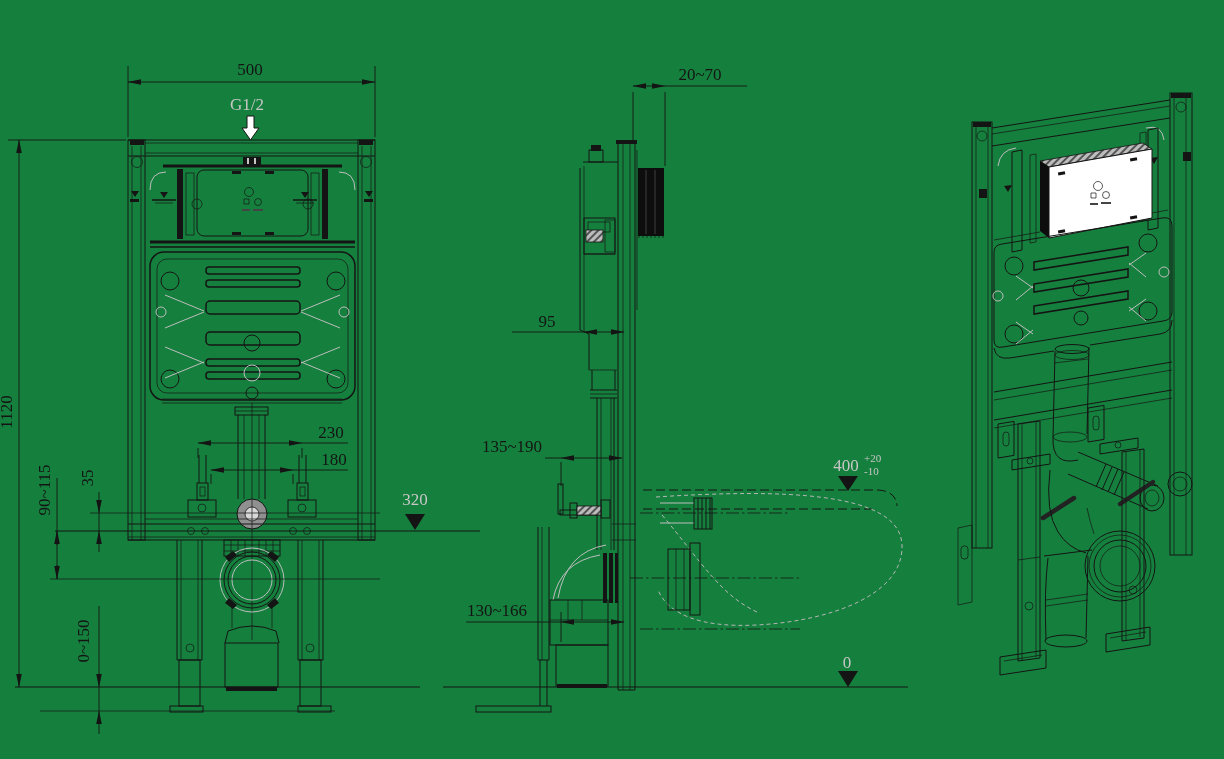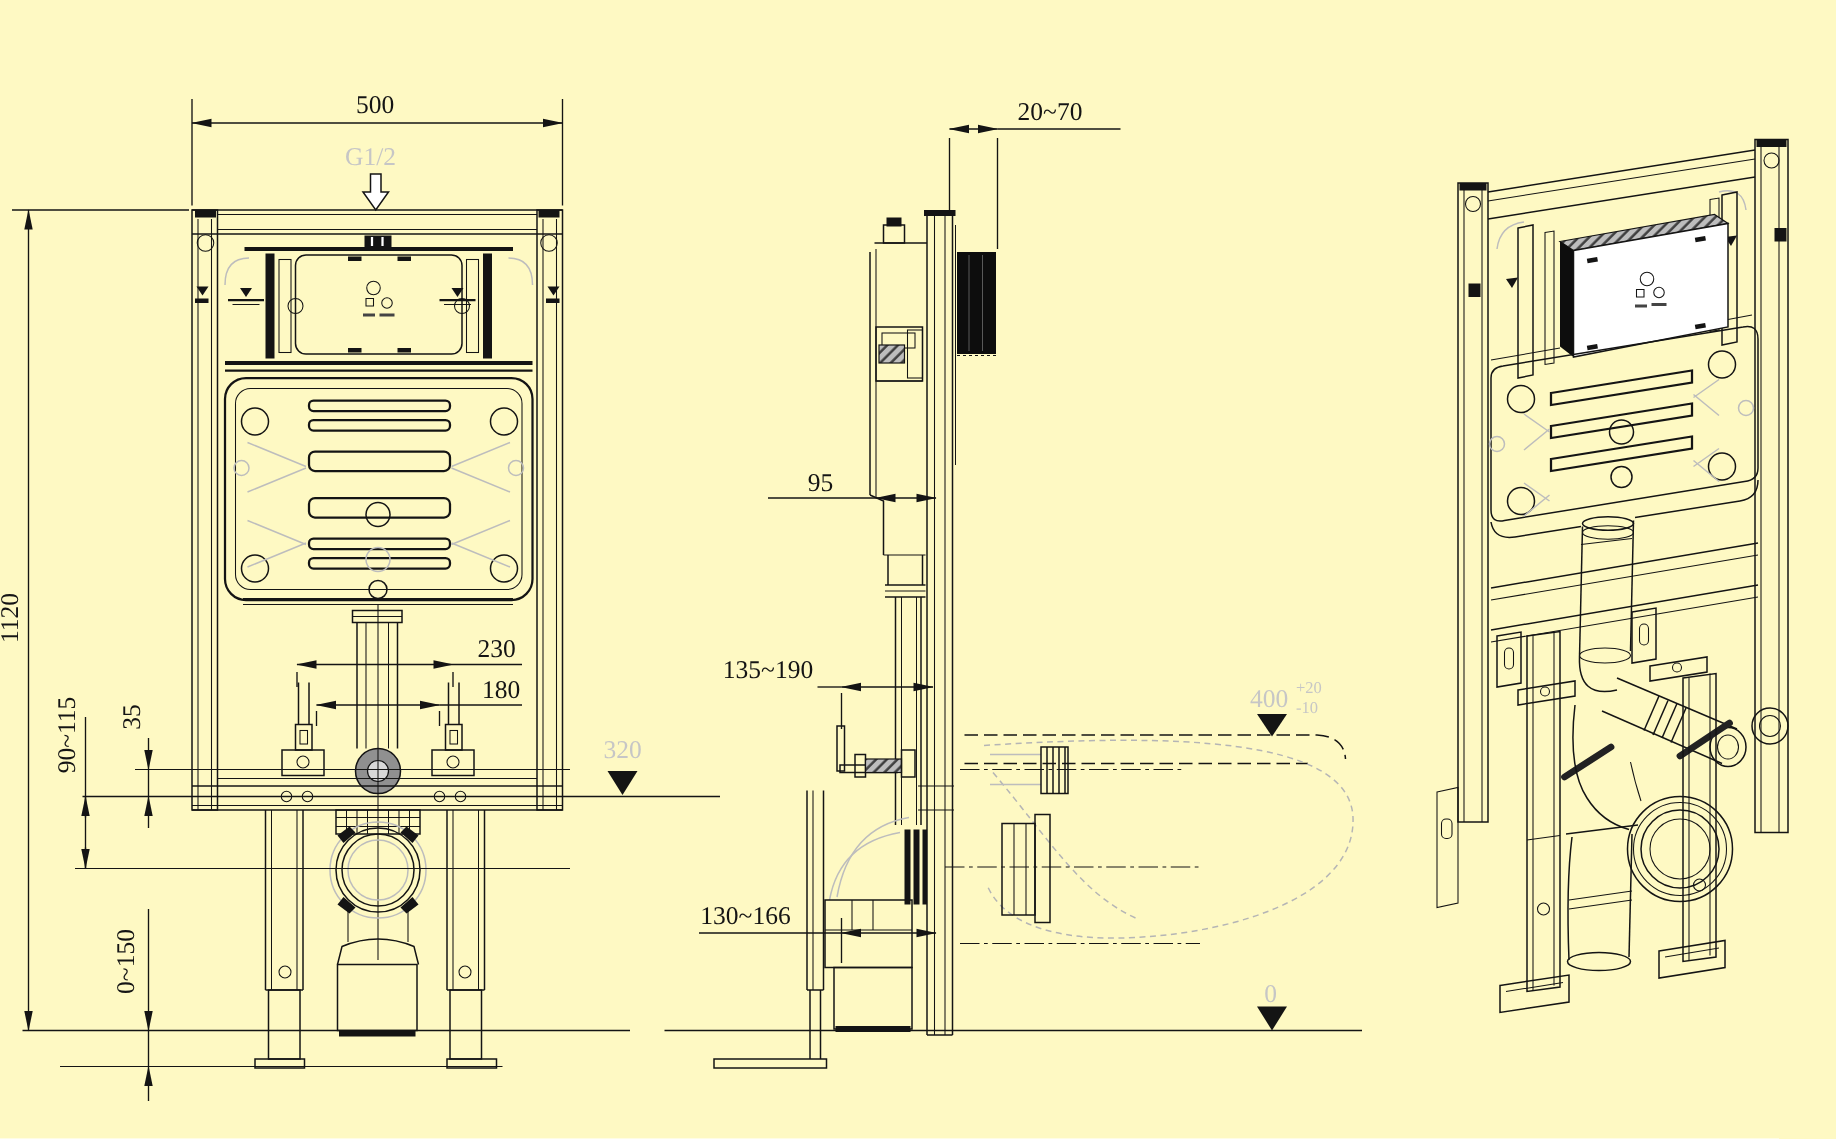--- a/index.html
+++ b/index.html
@@ -1,16 +1,16 @@
 <!DOCTYPE html>
 <html><head>
 <meta charset="utf-8">
 <style>
   html,body{margin:0;padding:0;background:#fff;}
-  .sheet{position:relative;width:1224px;height:759px;background:#fef9c3;overflow:hidden;}
+  .sheet{position:relative;width:1224px;height:759px;background:#15803d;overflow:hidden;}
   svg{position:absolute;left:0;top:0;}
   svg text{font-family:"Liberation Serif",serif;font-size:17px;fill:#141414;}
   svg text.ghost{fill:#c6c6c6;}
   svg text.sm{font-size:11px;}
   .k{stroke:#141414;fill:none;stroke-width:1;}
   .k2{stroke:#141414;fill:none;stroke-width:1.5;}
   .k3{stroke:#141414;fill:none;stroke-width:2.8;}
   .tn{stroke:#141414;fill:none;stroke-width:.7;}
   .dim{stroke:#141414;fill:none;stroke-width:.9;}
   .g{stroke:#bdbdbd;fill:none;stroke-width:1;}

